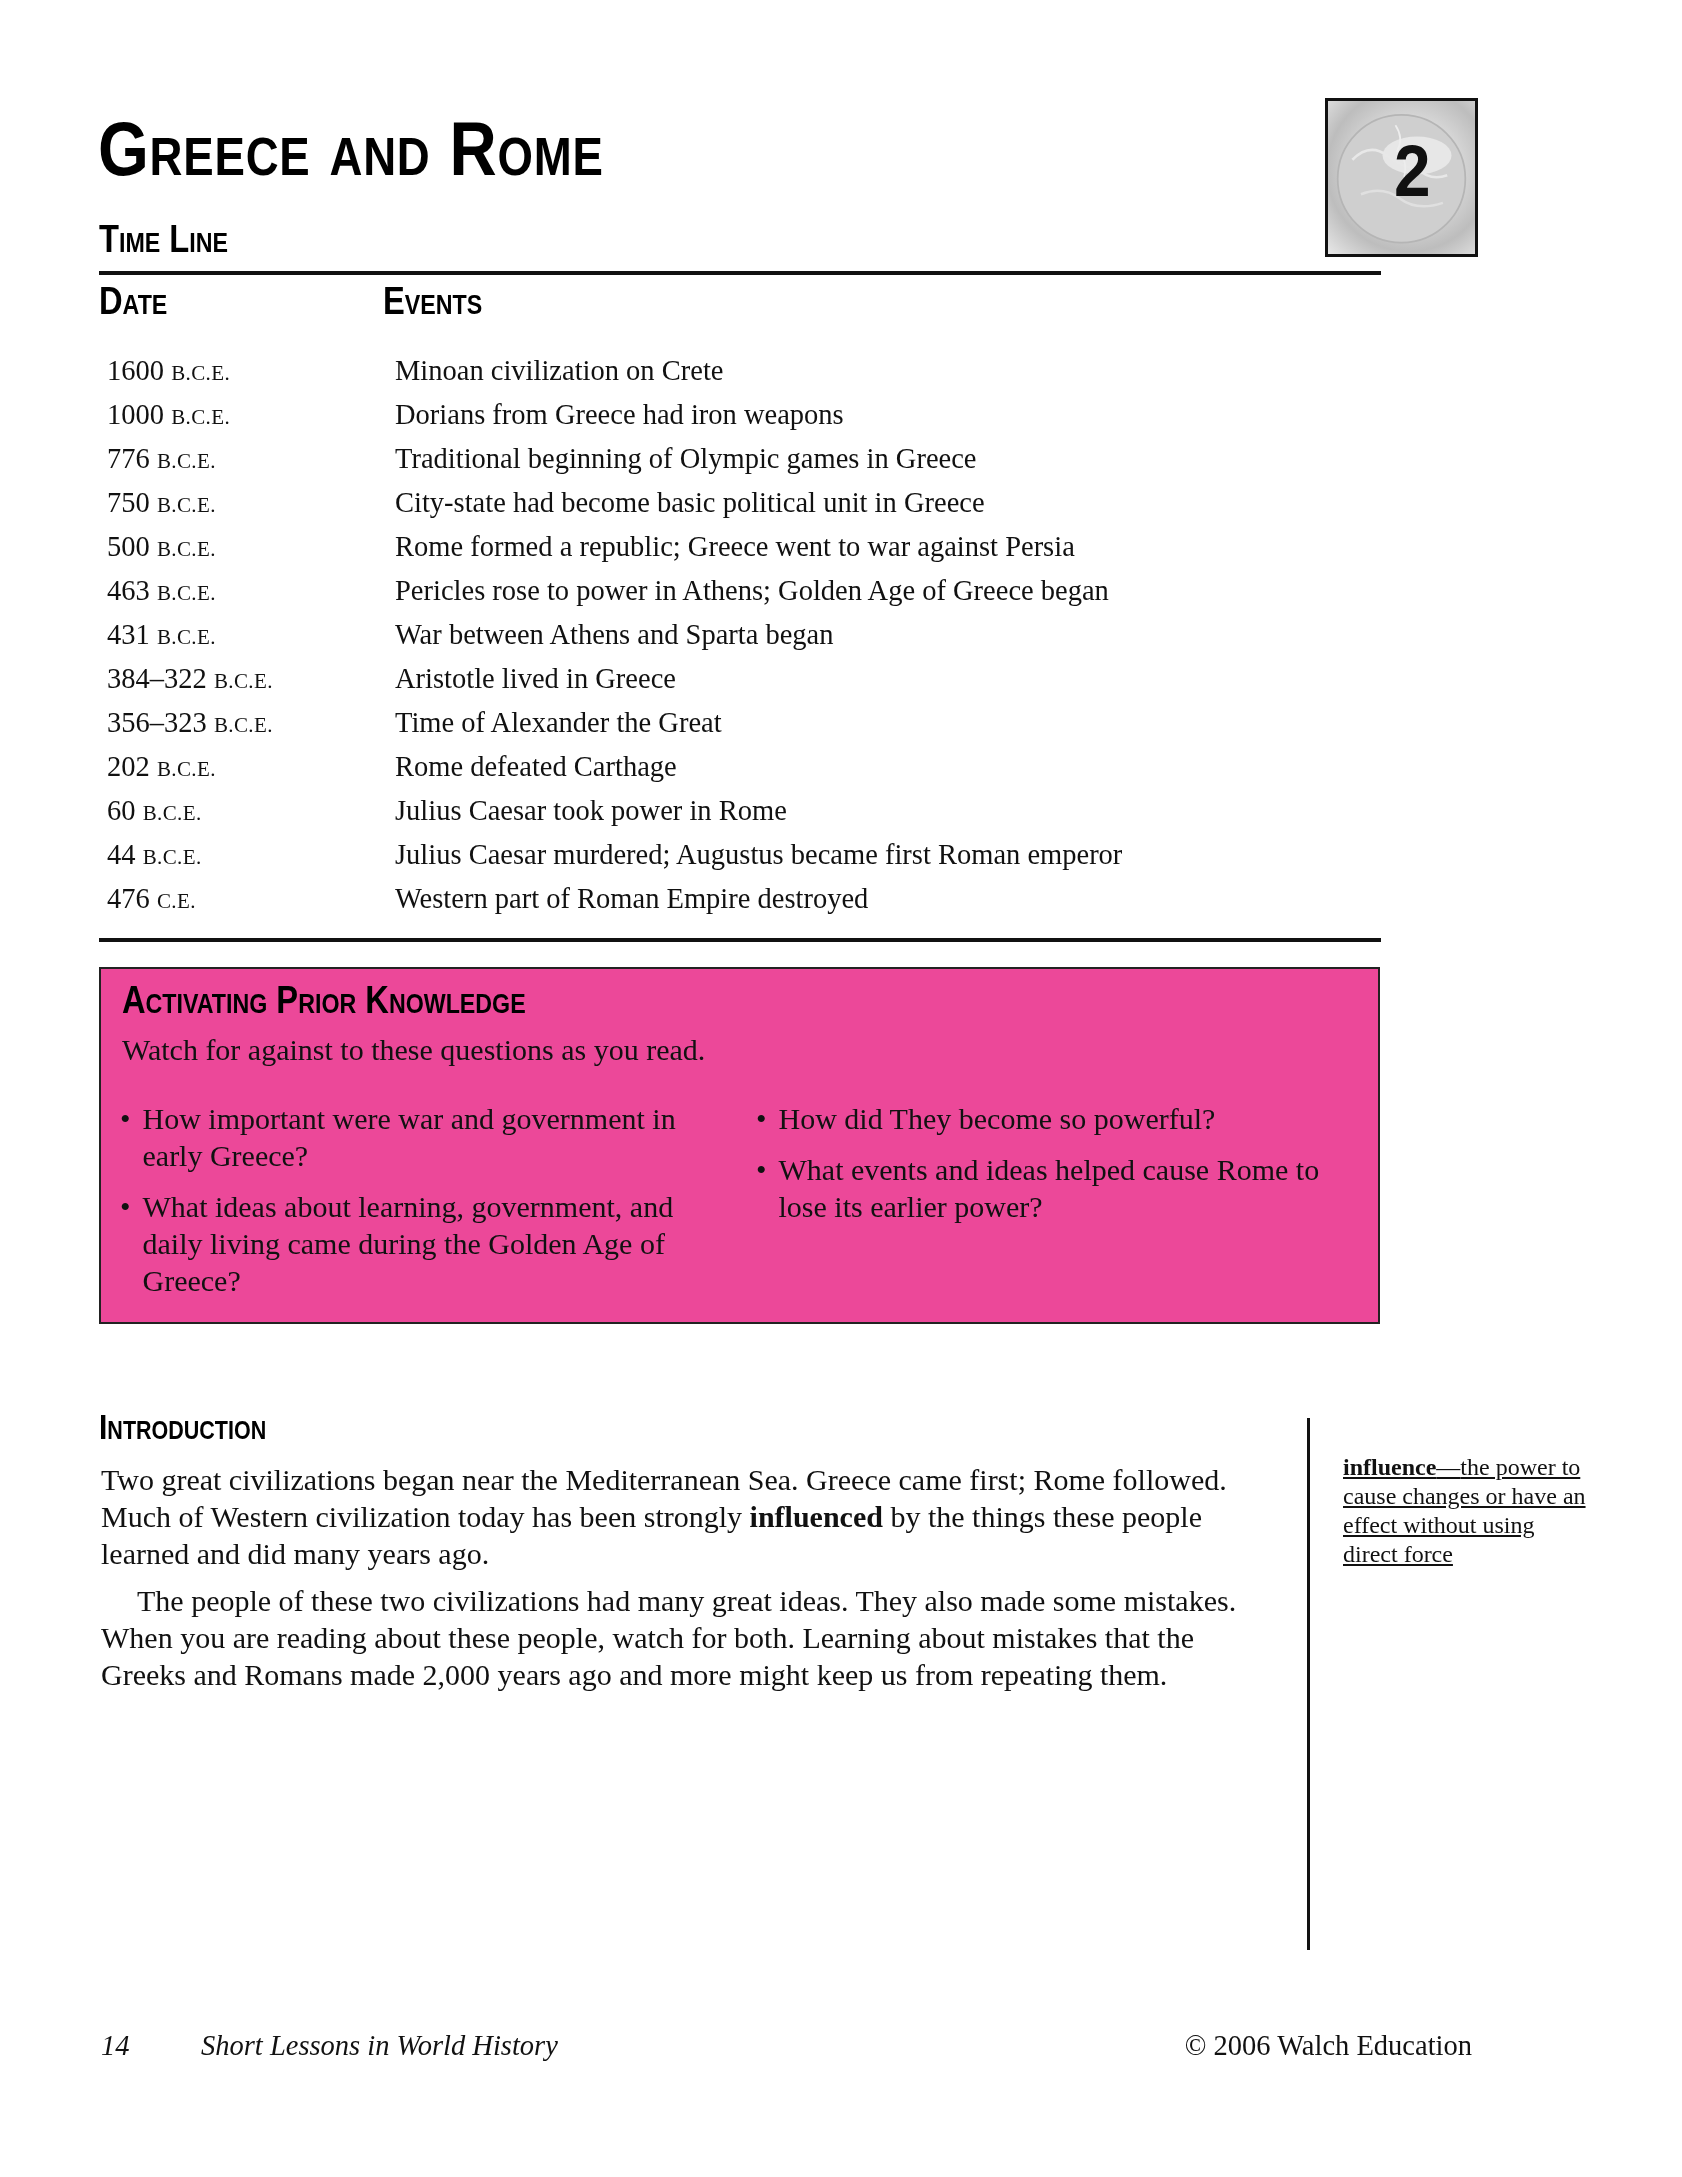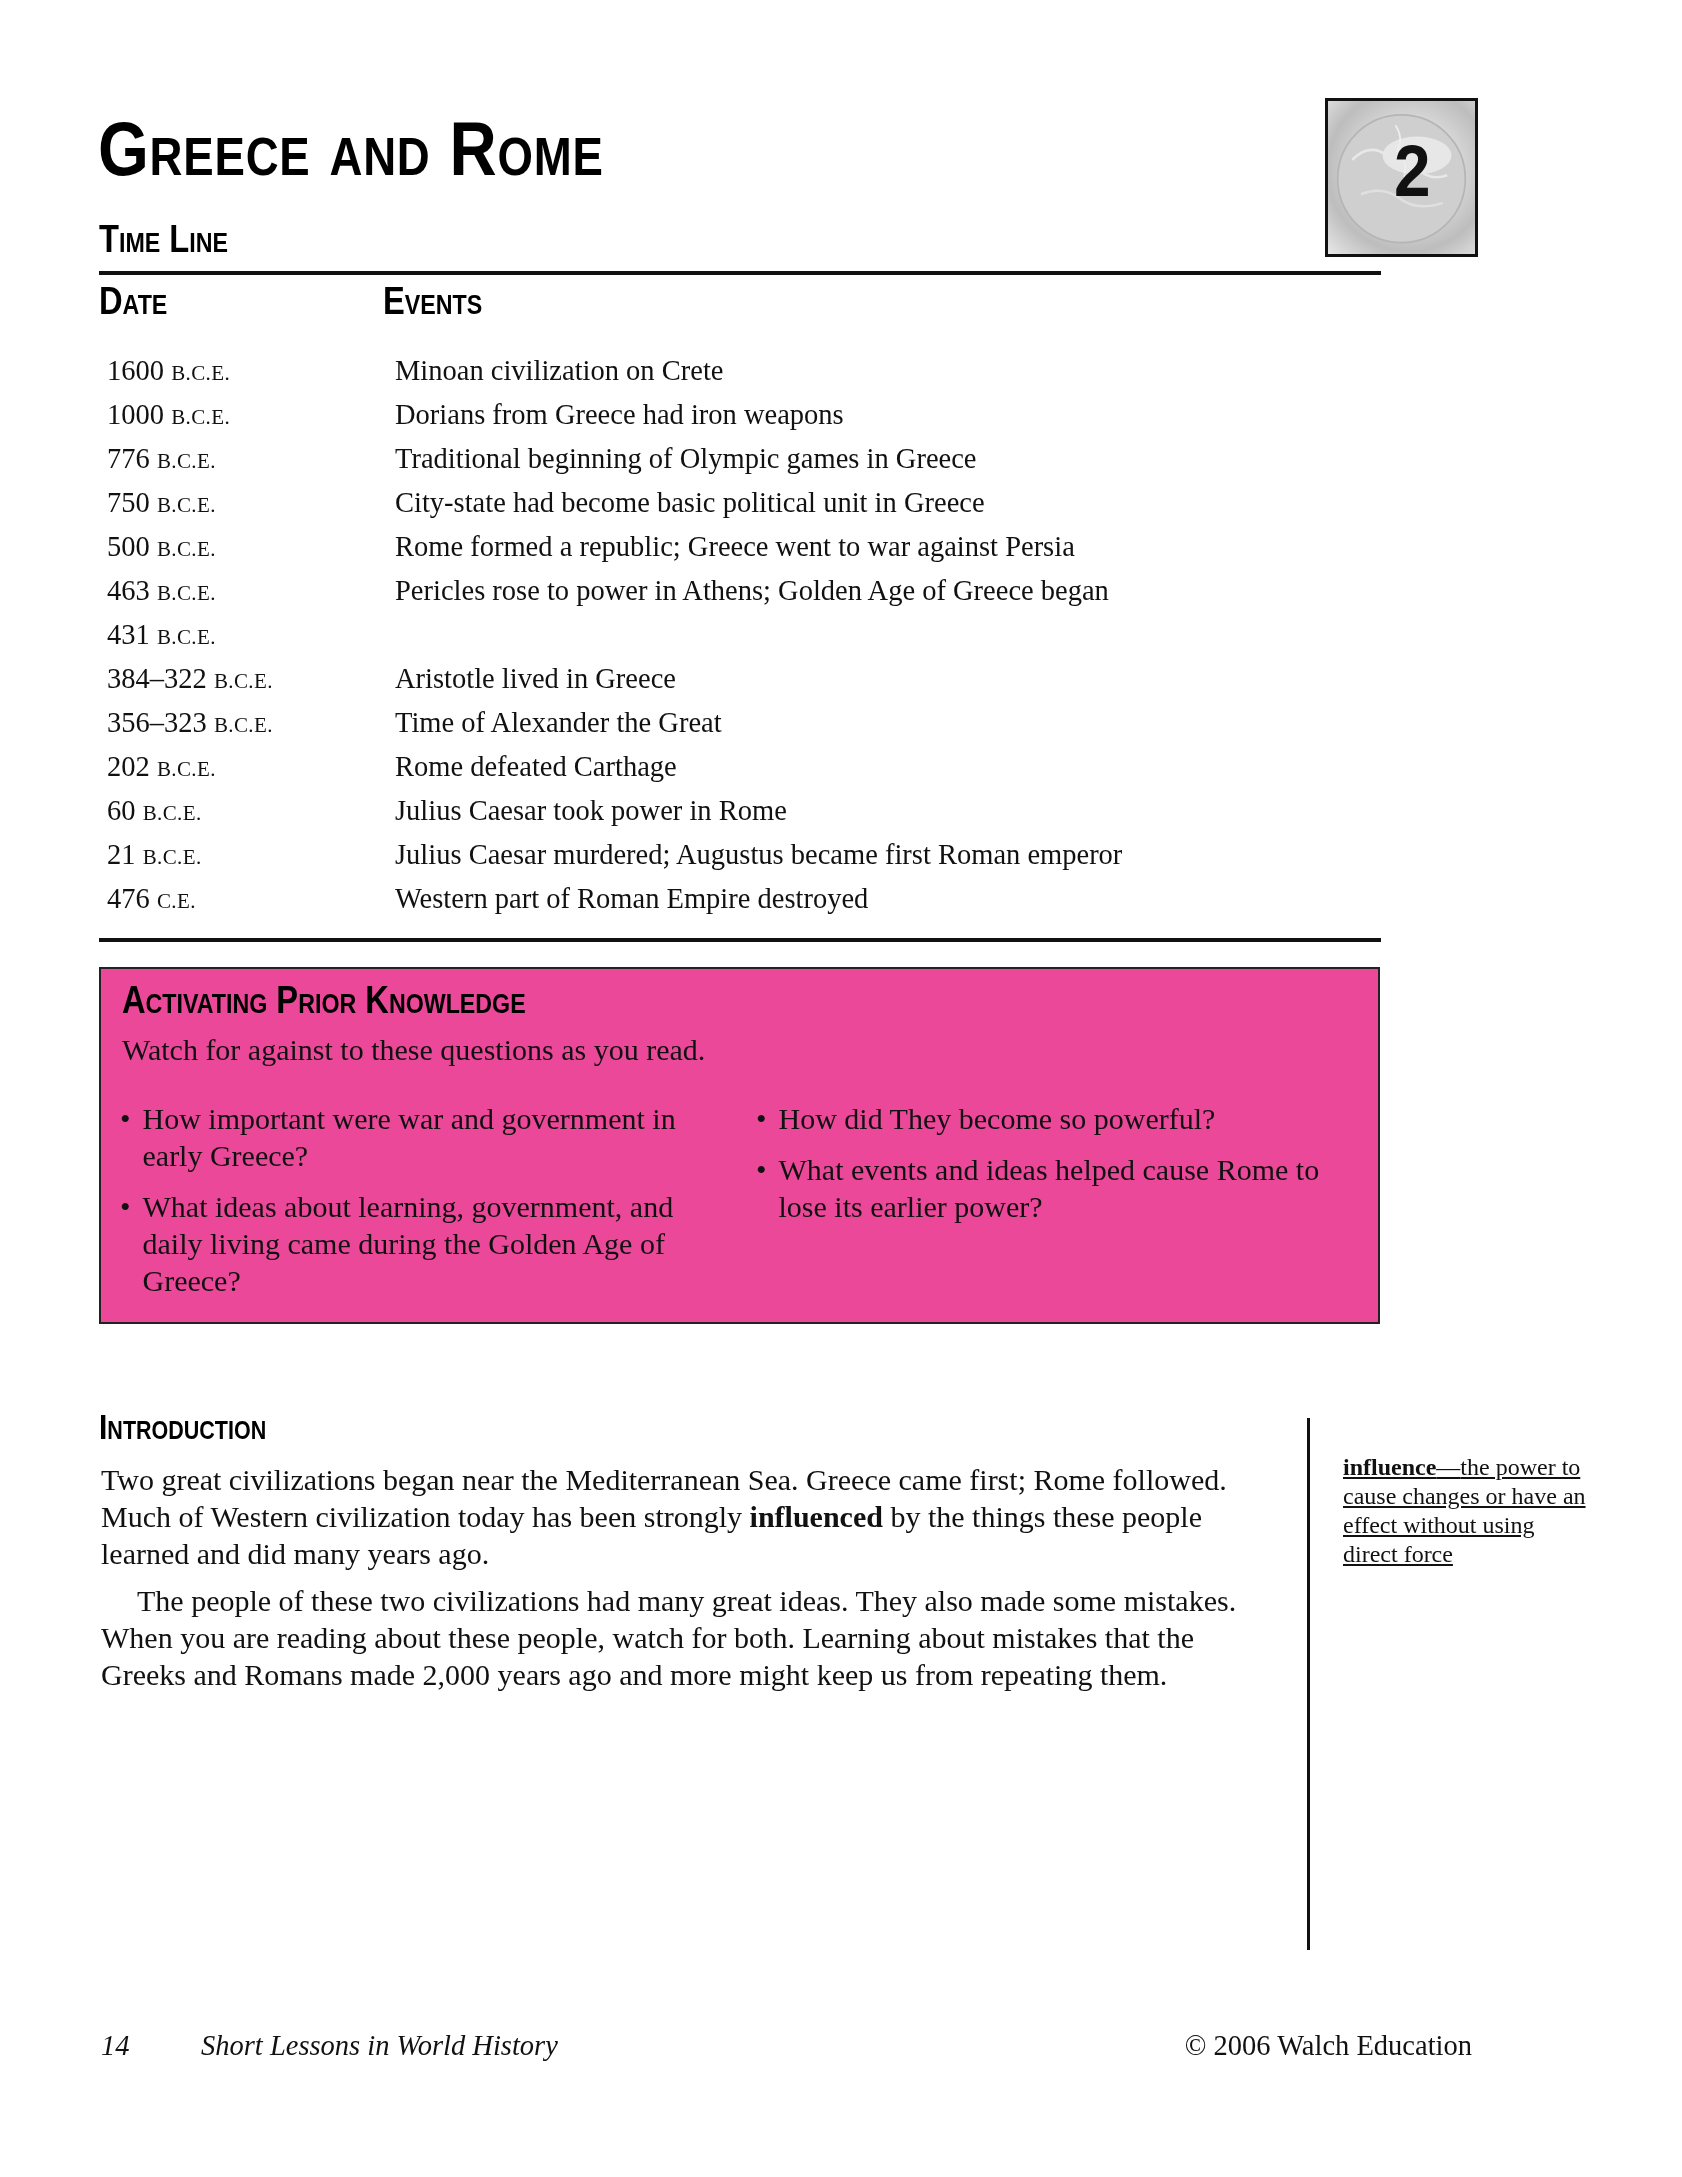--- a/index.html
+++ b/index.html
@@ -95,39 +95,40 @@
     <div class="tl-row">
       <span class="tl-date"><span>500</span> <span class="tl-era">B.C.E.</span></span>
       <span class="tl-event">Rome formed a republic; Greece went to war against Persia</span>
     </div>
     <div class="tl-row">
       <span class="tl-date"><span>463</span> <span class="tl-era">B.C.E.</span></span>
       <span class="tl-event">Pericles rose to power in Athens; Golden Age of Greece began</span>
     </div>
     <div class="tl-row">
       <span class="tl-date"><span>431</span> <span class="tl-era">B.C.E.</span></span>
+      <span class="tl-event">War between Athens and Sparta began</span>
     </div>
     <div class="tl-row">
       <span class="tl-date"><span>384–322</span> <span class="tl-era">B.C.E.</span></span>
       <span class="tl-event">Aristotle lived in Greece</span>
     </div>
     <div class="tl-row">
       <span class="tl-date"><span>356–323</span> <span class="tl-era">B.C.E.</span></span>
       <span class="tl-event">Time of Alexander the Great</span>
     </div>
     <div class="tl-row">
       <span class="tl-date"><span>202</span> <span class="tl-era">B.C.E.</span></span>
       <span class="tl-event">Rome defeated Carthage</span>
     </div>
     <div class="tl-row">
       <span class="tl-date"><span>60</span> <span class="tl-era">B.C.E.</span></span>
       <span class="tl-event">Julius Caesar took power in Rome</span>
     </div>
     <div class="tl-row">
-      <span class="tl-date"><span>21</span> <span class="tl-era">B.C.E.</span></span>
+      <span class="tl-date"><span>44</span> <span class="tl-era">B.C.E.</span></span>
       <span class="tl-event">Julius Caesar murdered; Augustus became first Roman emperor</span>
     </div>
     <div class="tl-row">
       <span class="tl-date"><span>476</span> <span class="tl-era">C.E.</span></span>
       <span class="tl-event">Western part of Roman Empire destroyed</span>
     </div>
   </div>
 
 <div id="rule-bottom" class="abs rule"></div>
 

